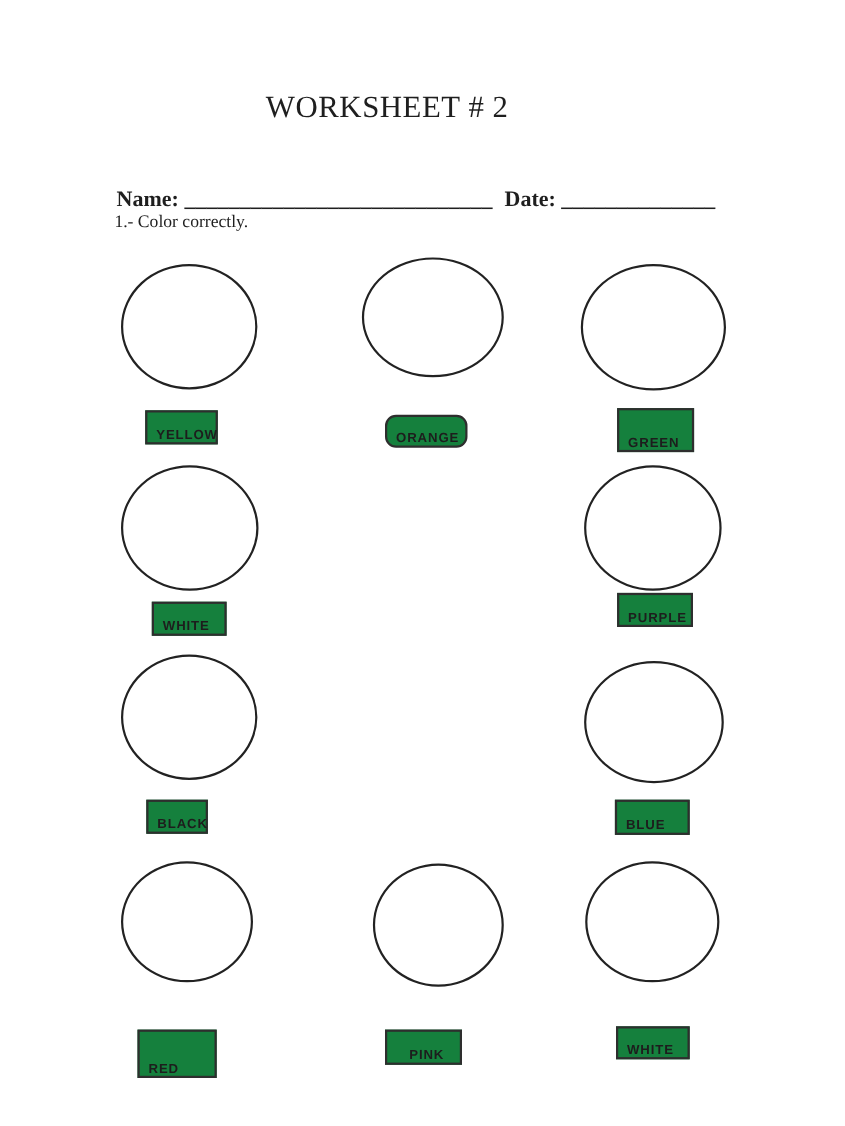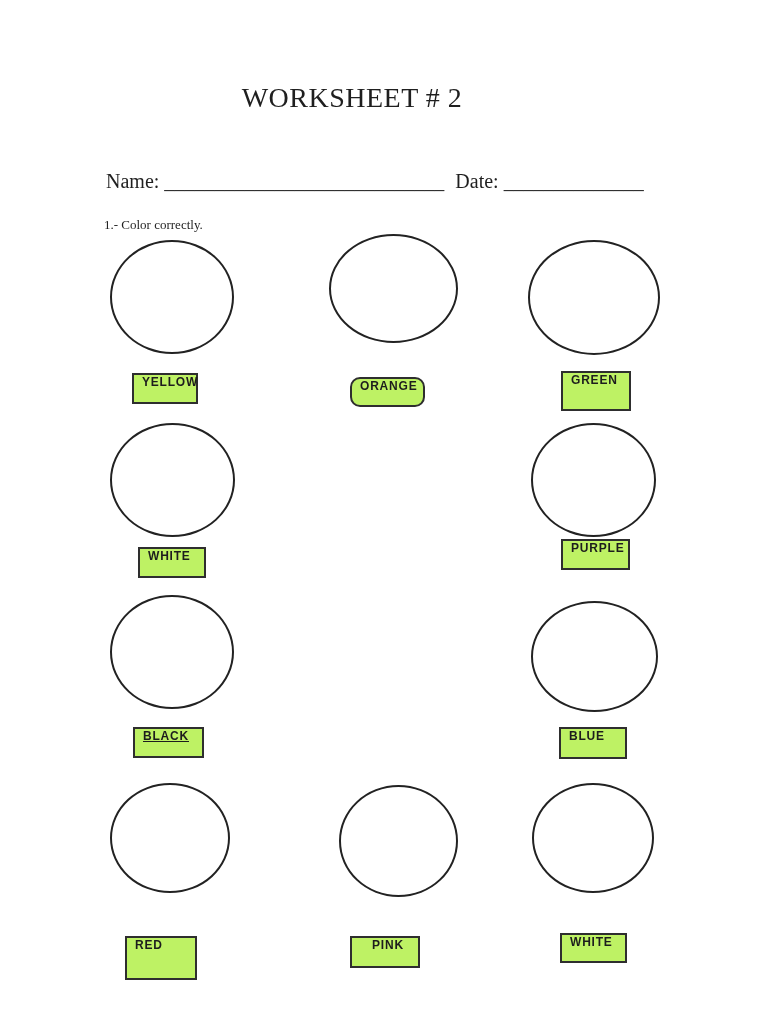--- a/index.html
+++ b/index.html
@@ -43,48 +43,48 @@
   .grade .grade-word {
     margin-left: 6px;
   }
   .form-line {
     position: absolute;
     left: 106px;
     top: 170px;
     width: 560px;
     font-size: 20px;
     white-space: nowrap;
+    font-weight: bold;
   }
   .form-line .blank {
     letter-spacing: 0;
   }
   .form-line .date-label {
     margin-left: 6px;
   }
   .instruction {
     position: absolute;
     left: 104px;
     top: 193px;
-    font-size: 13px;
-    margin-top: 24px;
+    font-size: 16px;
   }
   .circle {
     position: absolute;
     border: 2px solid #222222;
     border-radius: 50%;
     background: #ffffff;
     box-sizing: border-box;
   }
   .labelbox {
     position: absolute;
     border: 2px solid #2e2e2e;
-    background: #bef264;
+    background: #15803d;
     box-sizing: border-box;
     display: flex;
-    align-items: flex-start;
+    align-items: flex-end;
     padding-left: 8px;
     font-family: "Liberation Sans", sans-serif;
     font-size: 12px;
     font-weight: 700;
     letter-spacing: 0.8px;
     color: #1d1d1d;
   }
 </style>
 </head>
 <body>
@@ -118,21 +118,21 @@
   <div class="labelbox" style="left:138px; top:547px; width:68px; height:31px;">
       <span>WHITE</span>
     </div>
   <div class="labelbox" style="left:561px; top:539px; width:69px; height:31px;">
       <span>PURPLE</span>
     </div>
 
   <div class="circle" style="left:110px; top:595px; width:124px; height:114px;"></div>
   <div class="circle" style="left:531px; top:601px; width:127px; height:111px;"></div>
 
-  <div class="labelbox" style="left:133px; top:727px; width:71px; height:31px;text-decoration:underline;">
+  <div class="labelbox" style="left:133px; top:727px; width:56px; height:31px;">
       <span>BLACK</span>
     </div>
   <div class="labelbox" style="left:559px; top:727px; width:68px; height:32px;">
       <span>BLUE</span>
     </div>
 
   <div class="circle" style="left:110px; top:783px; width:120px; height:110px;"></div>
   <div class="circle" style="left:339px; top:785px; width:119px; height:112px;"></div>
   <div class="circle" style="left:532px; top:783px; width:122px; height:110px;"></div>
 

